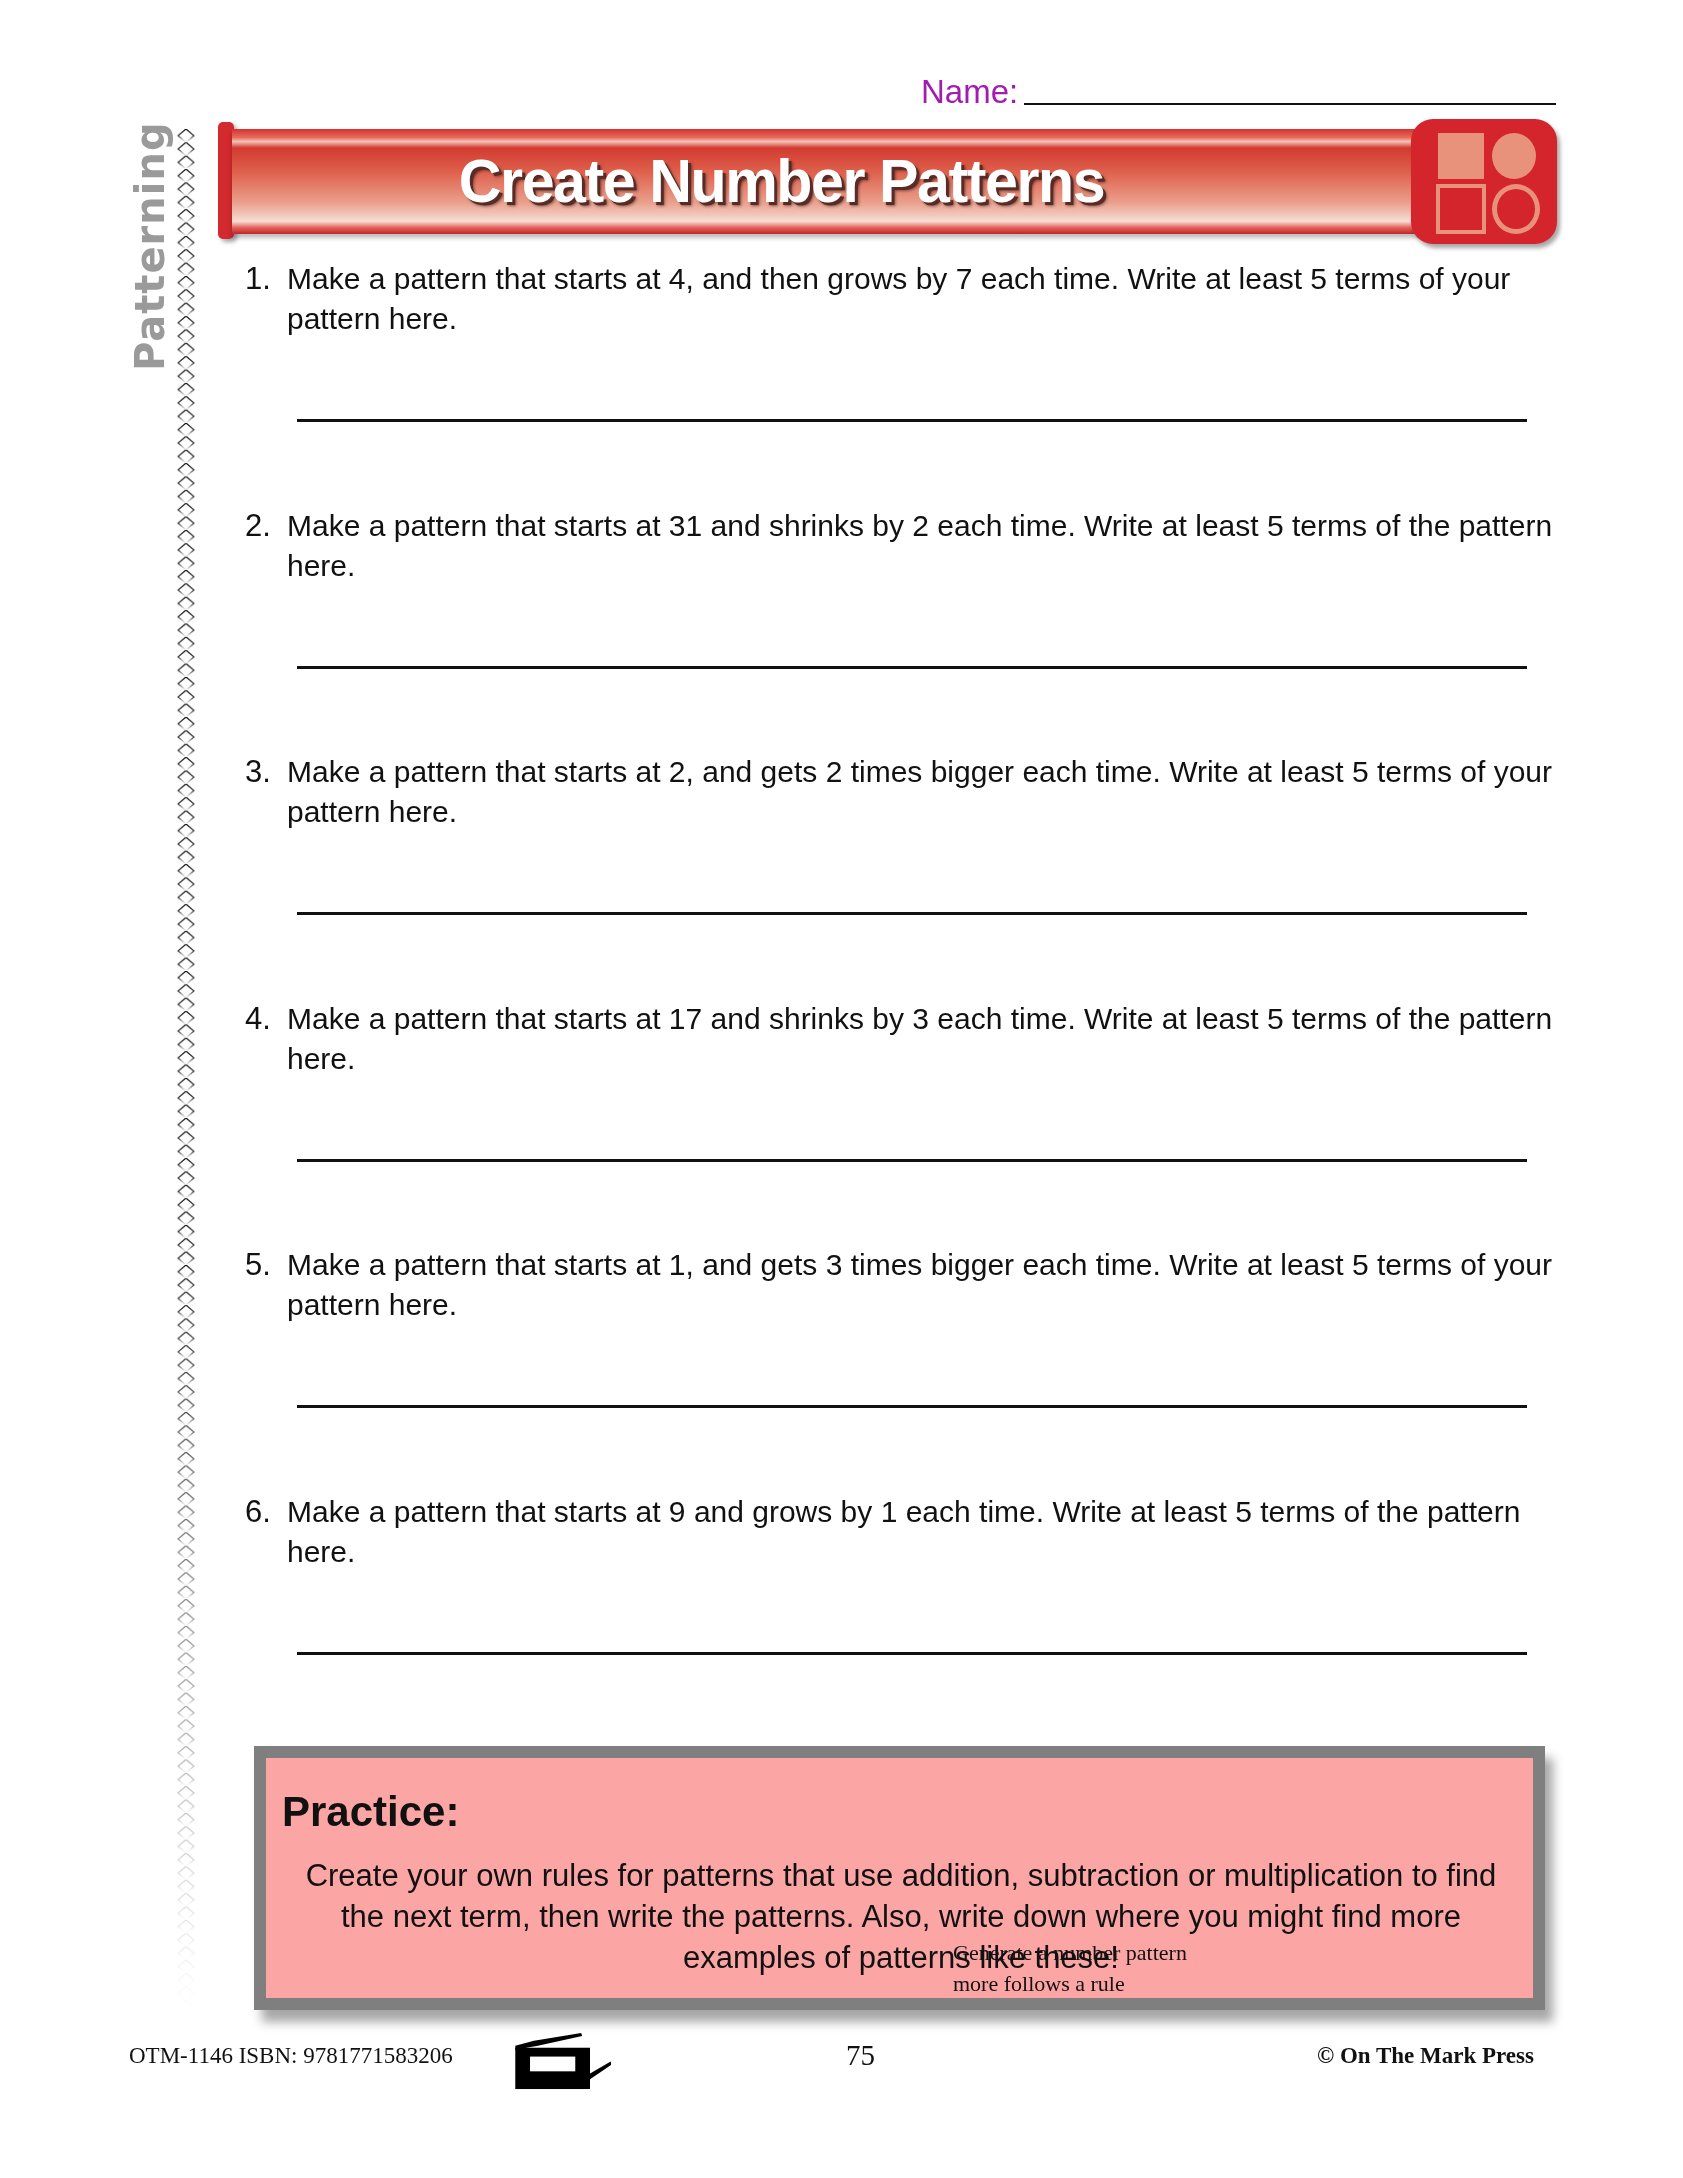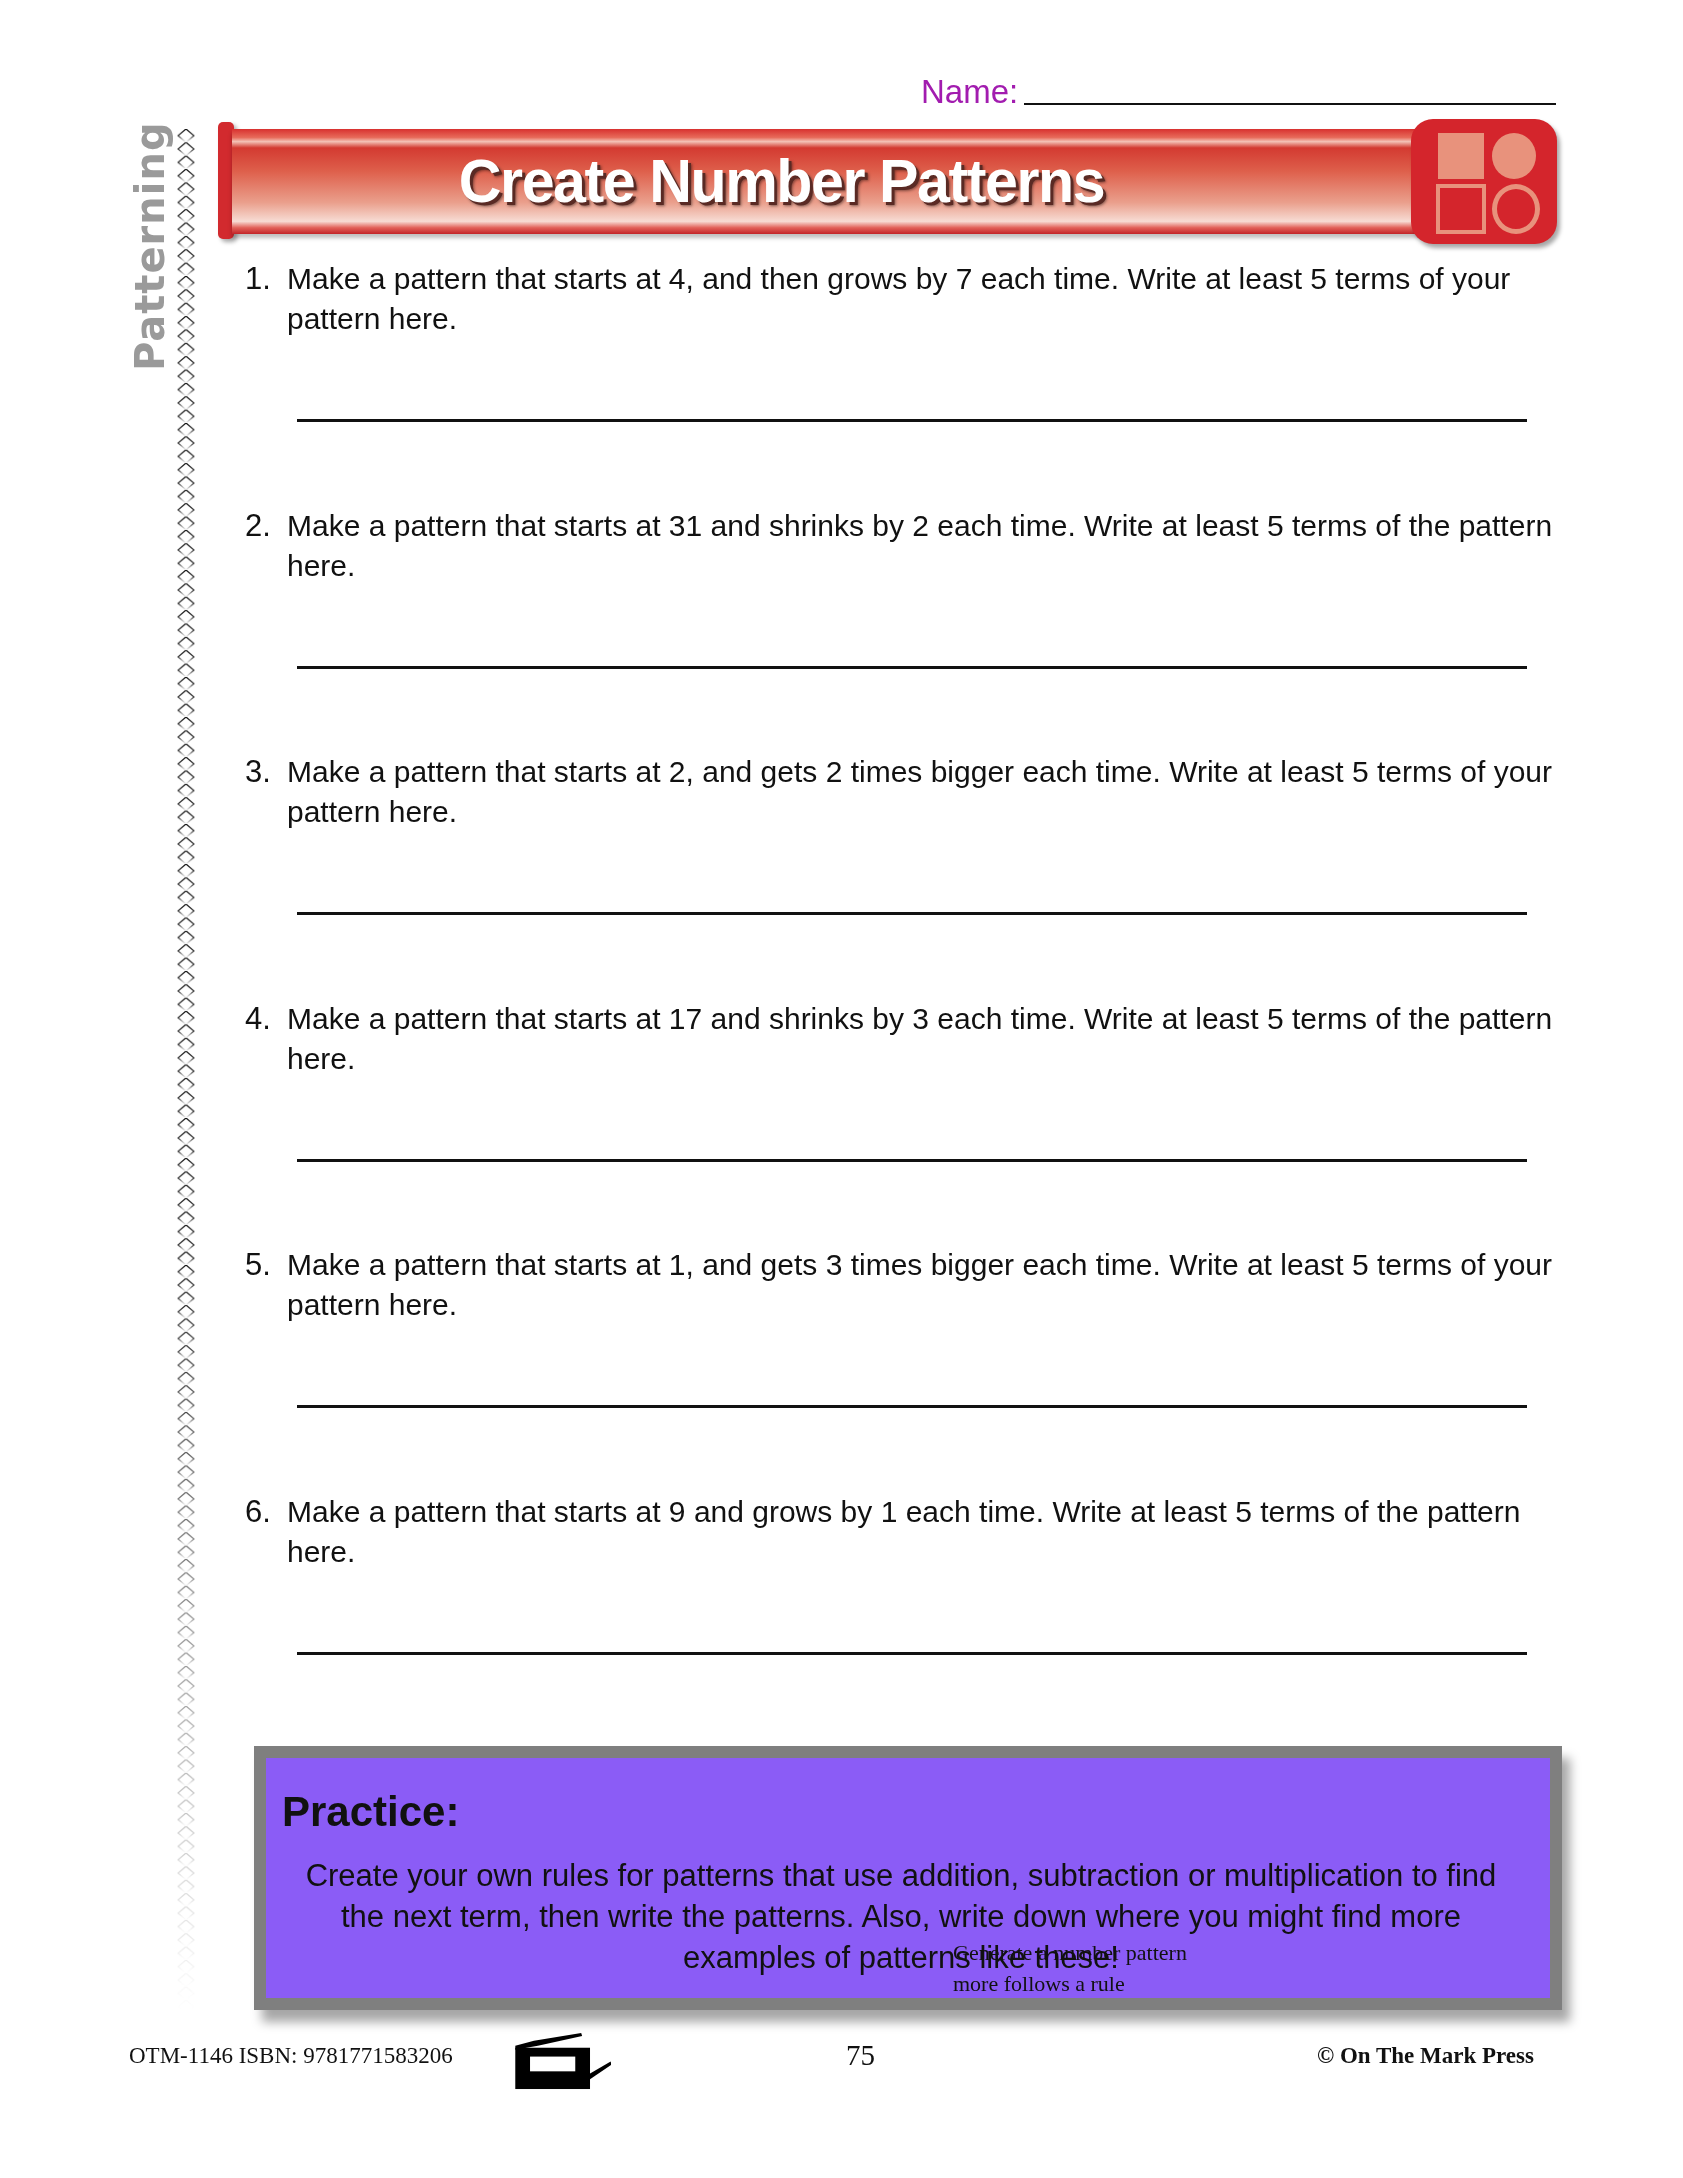--- a/index.html
+++ b/index.html
@@ -27,21 +27,21 @@
   .sq-out { left: 25px; top: 65px; width: 42px; height: 42px; border: 4px solid #e8927c; }
   .circ-out { left: 81px; top: 65px; width: 38px; height: 40px; border: 5px solid #e8927c; border-radius: 50%; }
 
   
   .question { position: absolute; left: 245px; width: 1307px; }
   .q-num { position: absolute; left: 0; top: 0; font-size: 31px; line-height: 40px; }
   .q-text { position: absolute; left: 42px; top: 0; width: 1267px; font-size: 30px; line-height: 40px; }
   .answer-line { position: absolute; left: 52px; top: 160px; width: 1230px; height: 0; border-bottom: 3px solid #111; }
 
   
-  .practice-box { position: absolute; left: 254px; top: 1746px; width: 1267px; height: 240px; border: 12px solid #7f7f7f; background: #8b5cf6; box-shadow: 8px 12px 10px rgba(0,0,0,0.35); padding-left: 17px; }
+  .practice-box { position: absolute; left: 254px; top: 1746px; width: 1267px; height: 240px; border: 12px solid #7f7f7f; background: #fca5a5; box-shadow: 8px 12px 10px rgba(0,0,0,0.35); }
   .practice-title { position: absolute; left: 16px; top: 30px; font-size: 42px; font-weight: bold; }
   .practice-text { position: absolute; left: 16px; top: 97px; width: 1238px; font-size: 31px; line-height: 41px; text-align: center; }
 
   
   .footer { position: absolute; font-family: "Liberation Serif", serif; color: #111; }
   .footer-code { left: 129px; top: 2043px; font-size: 23px; font-weight: normal; }
   .footer-icon { left: 512px; top: 2032px; width: 99px; height: 59px; }
   .footer-page { left: 830px; top: 2039px; font-size: 29px; margin-left: 16px; }
   .footer-desc { left: 953px; top: 1937px; font-size: 22px; line-height: 31px; }
   .footer-copy { left: 1317px; top: 2043px; font-size: 23px; font-weight: bold; }

